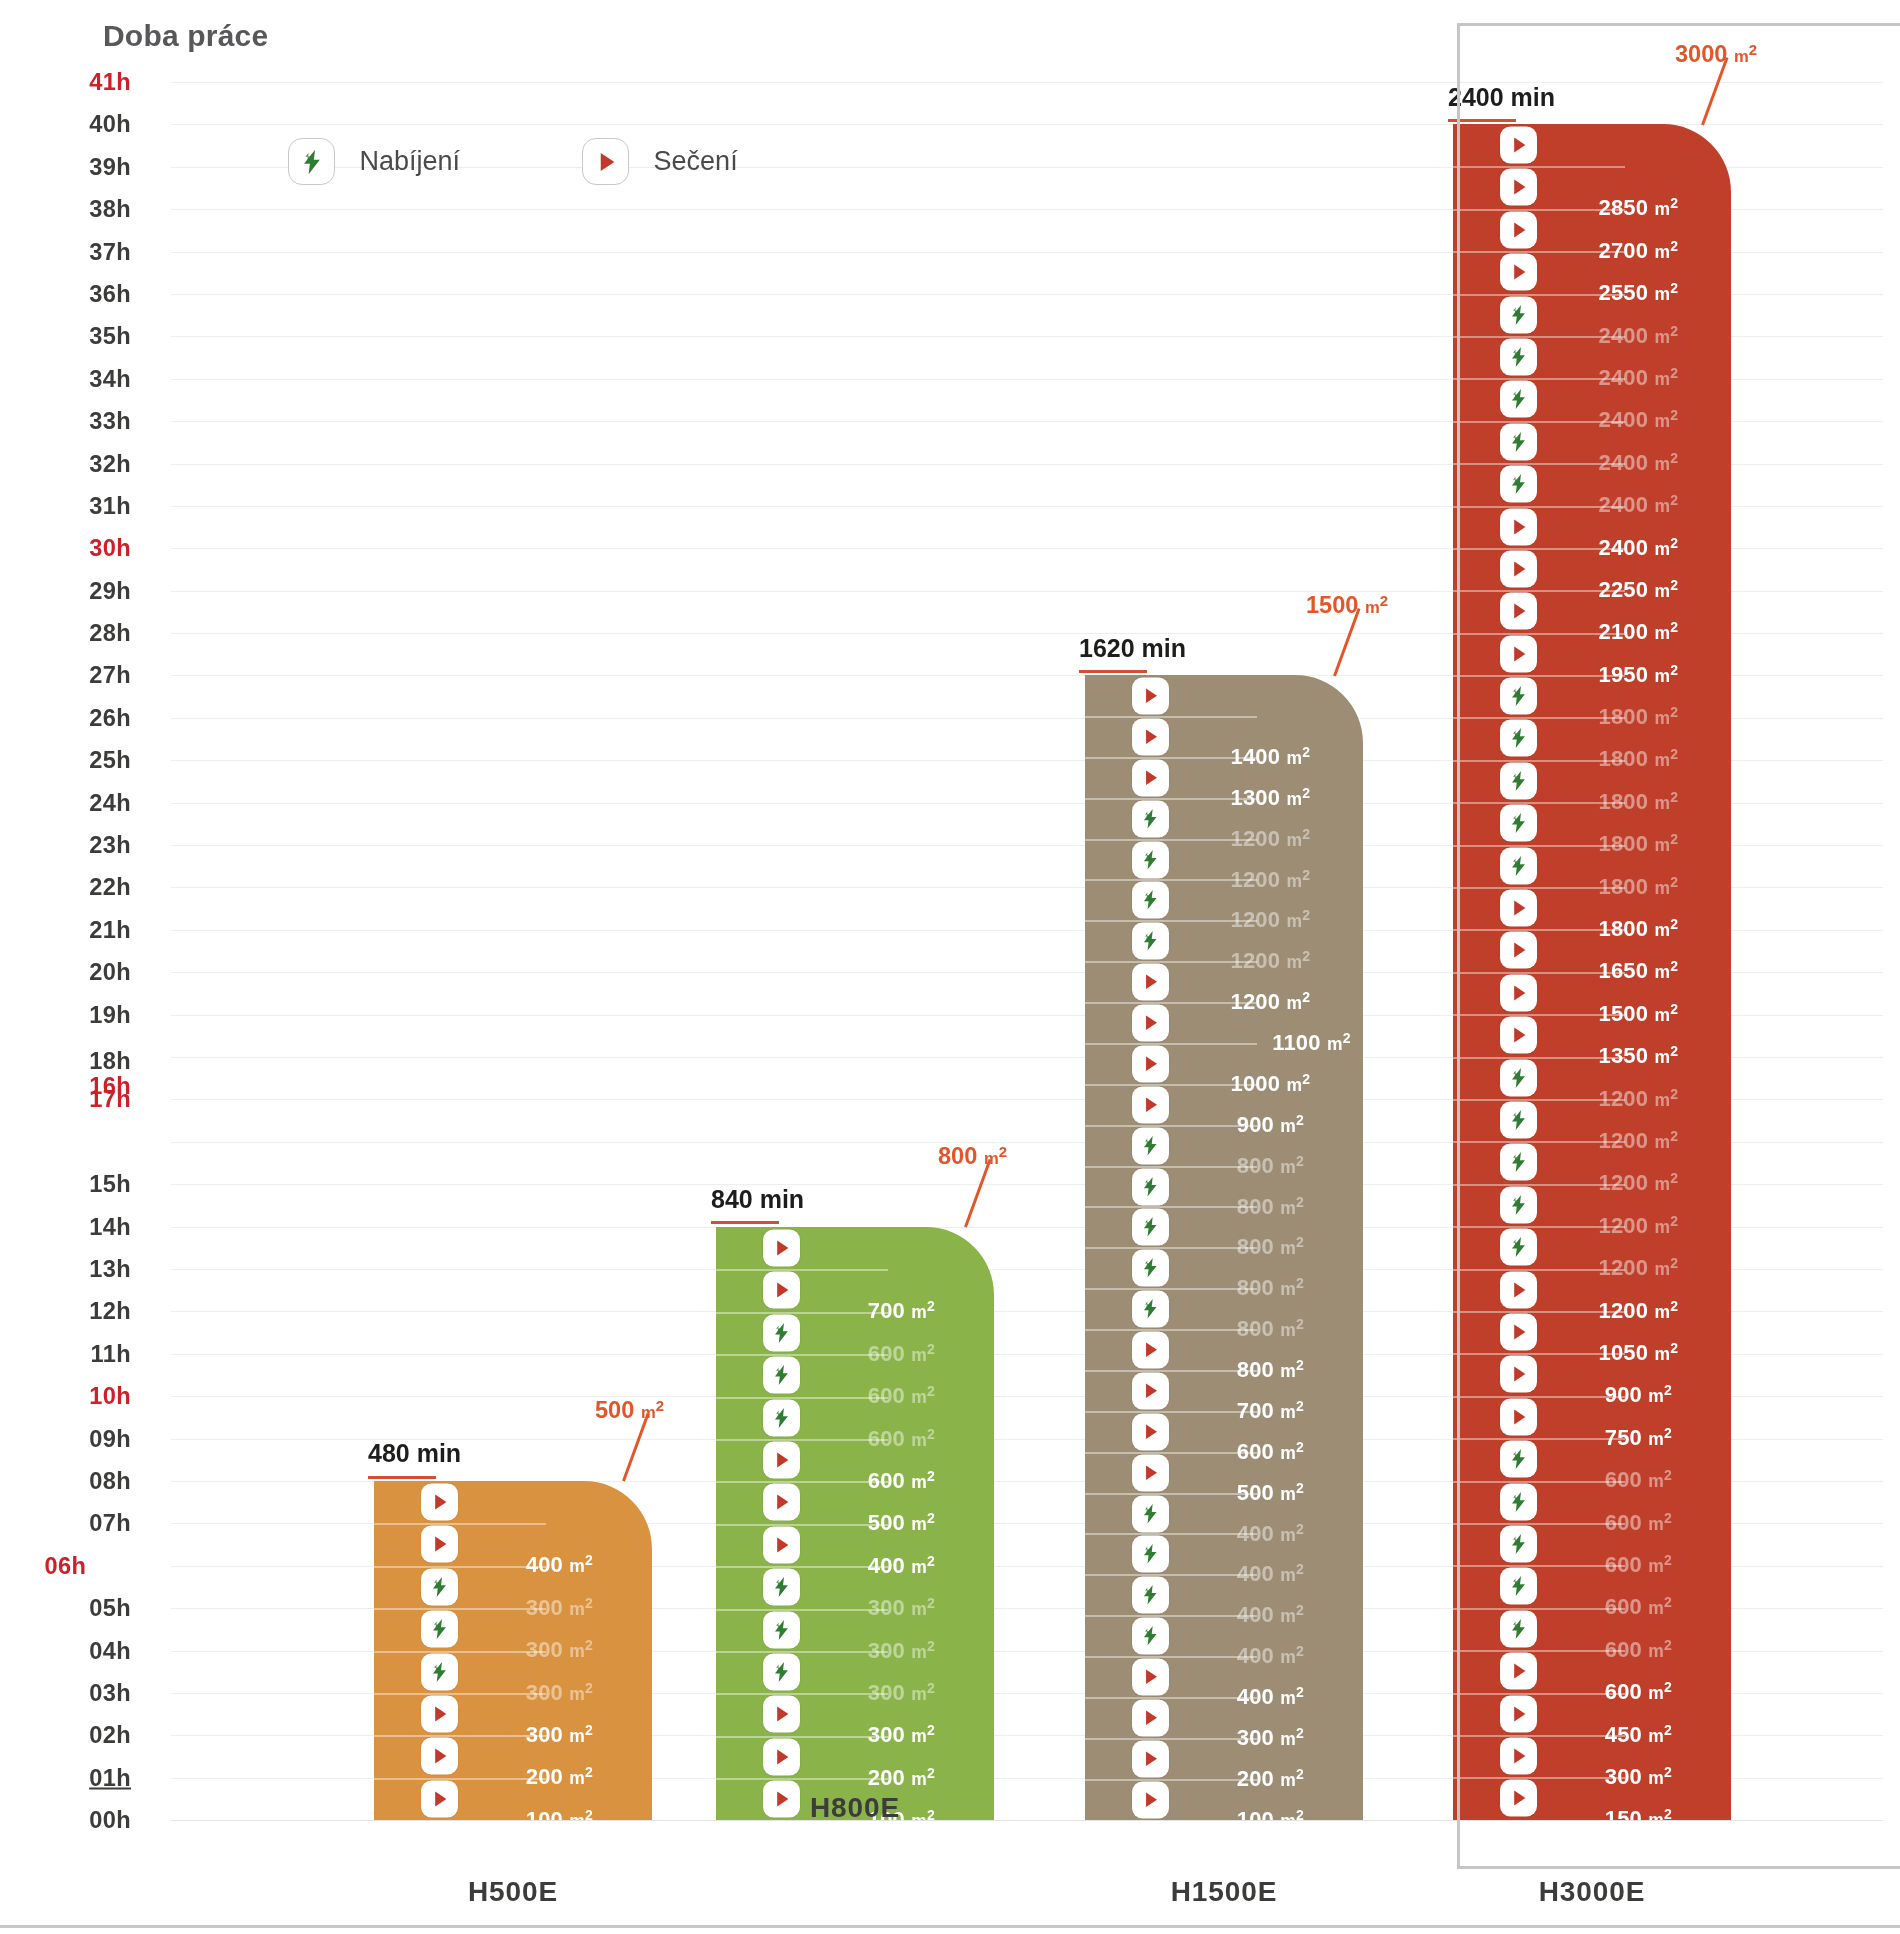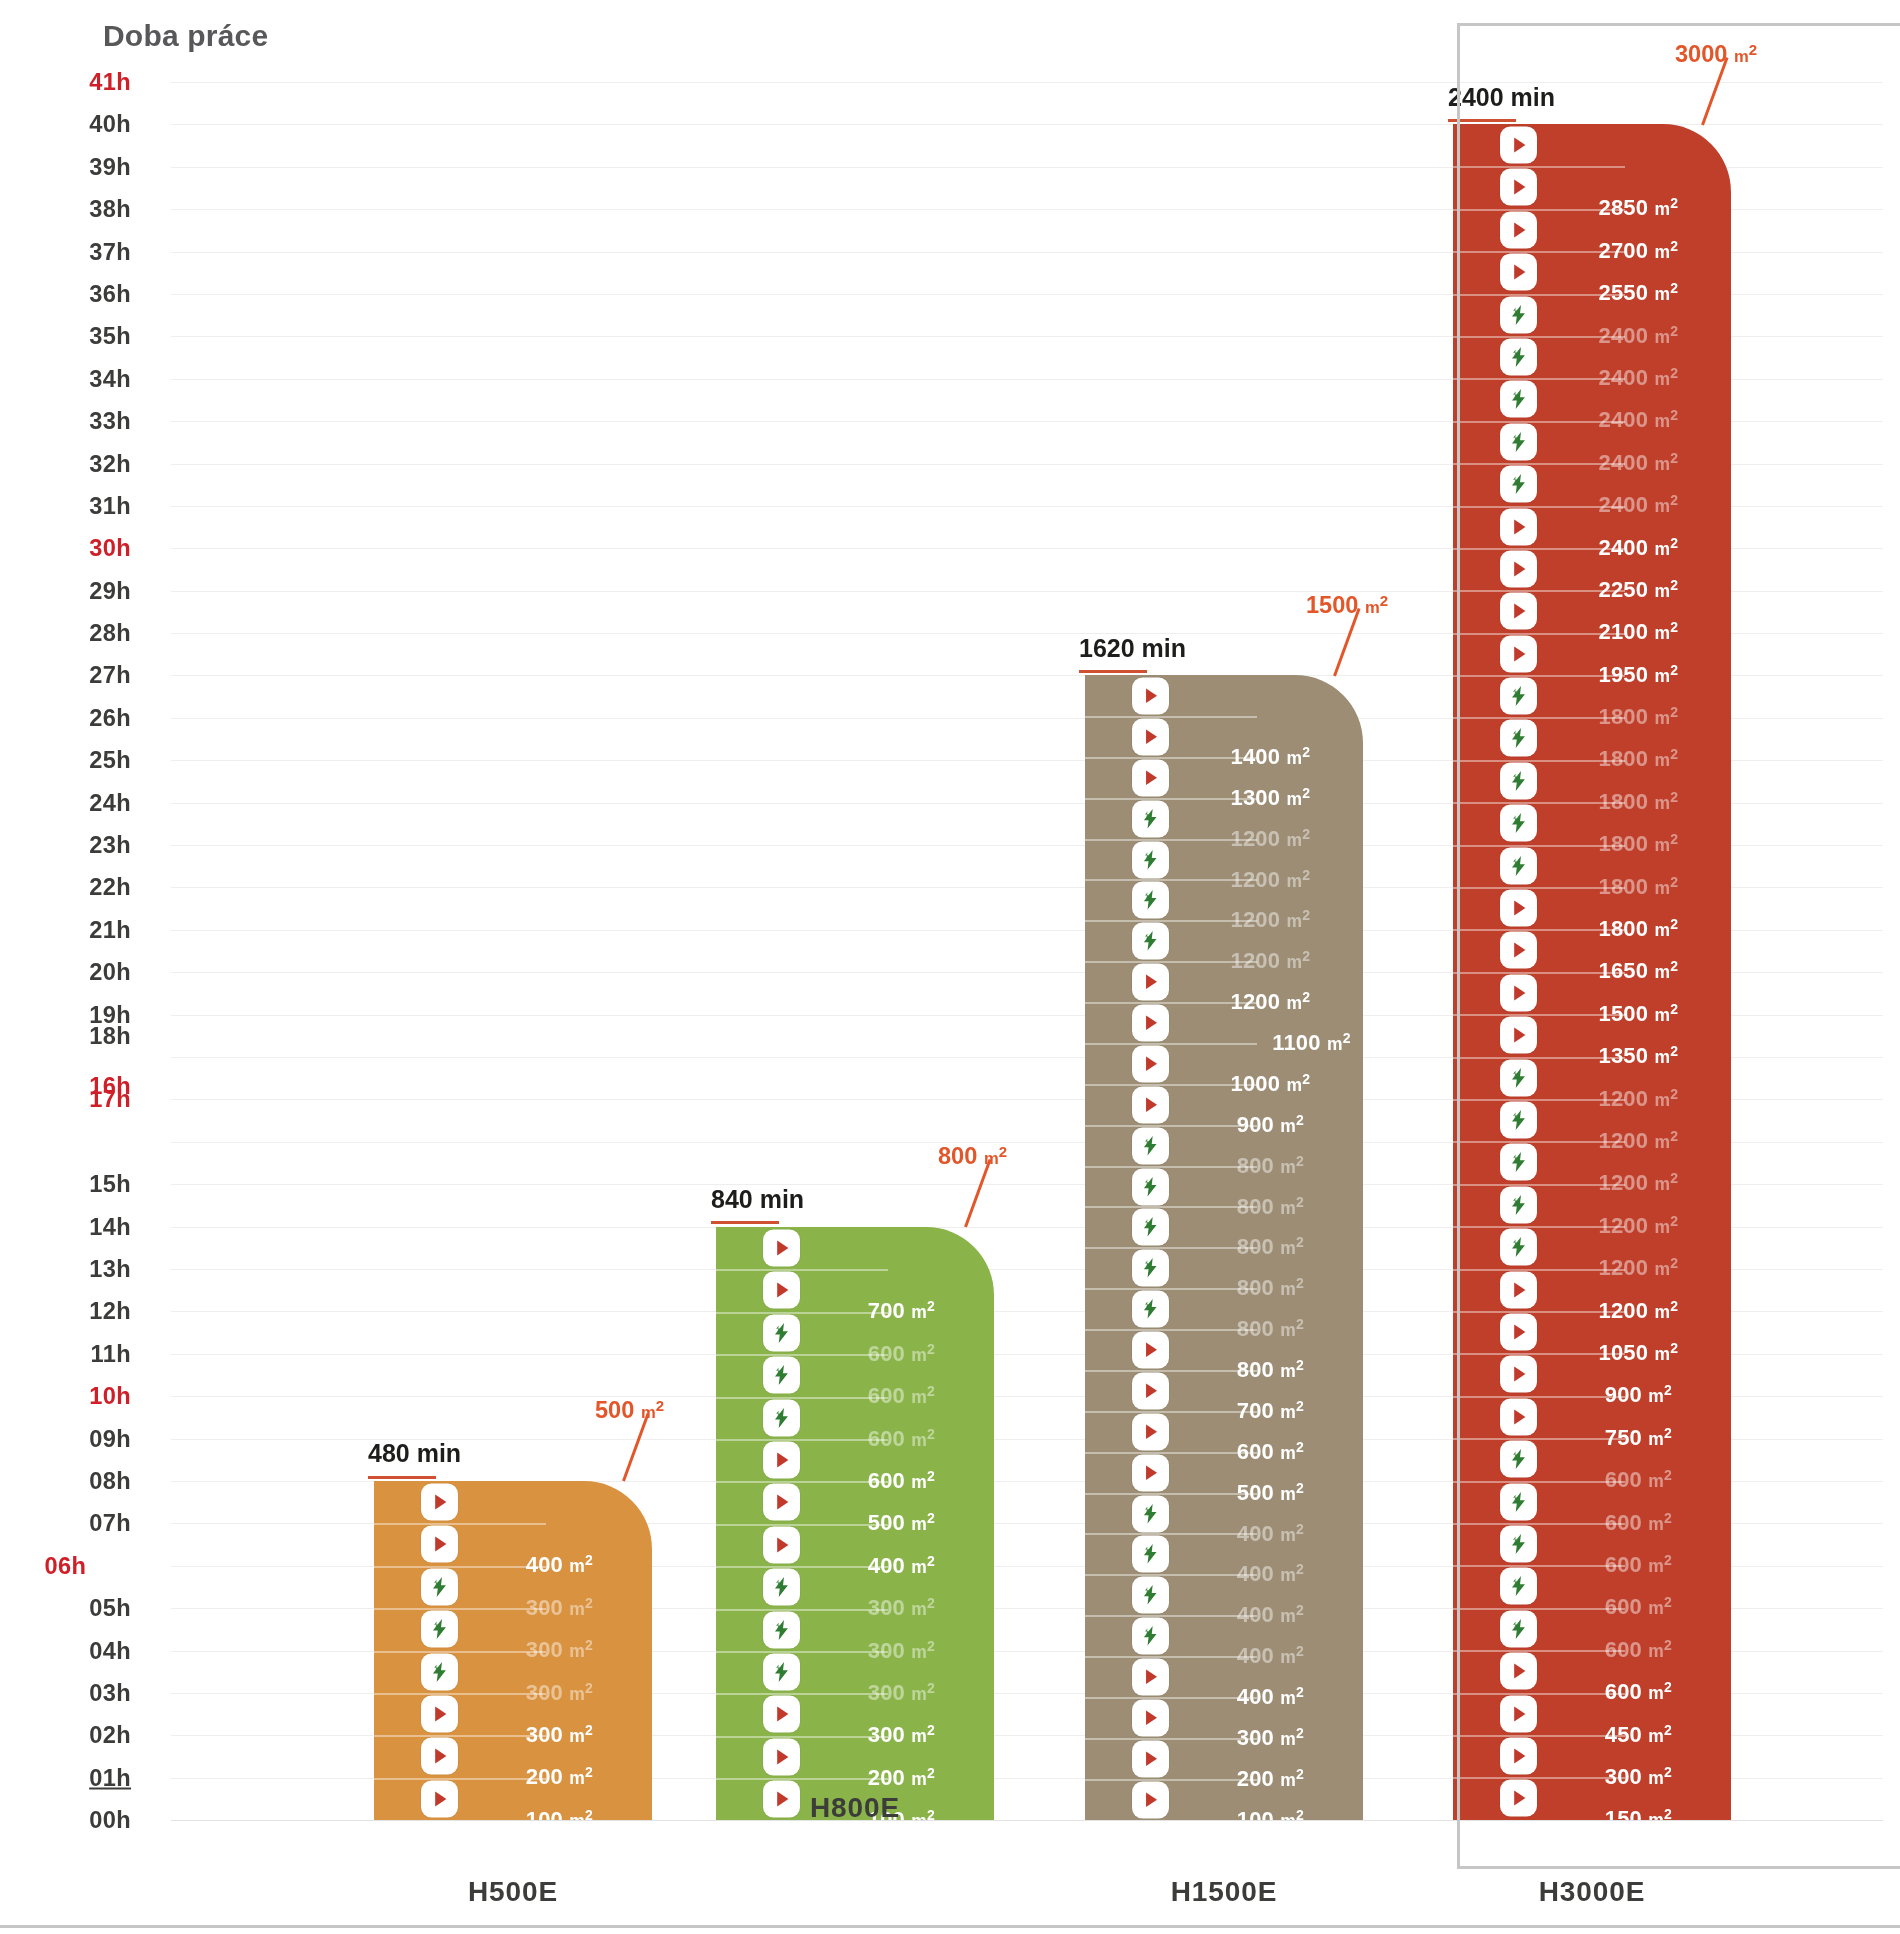--- a/index.html
+++ b/index.html
@@ -252,21 +252,21 @@
       <div class="ytick" style="top: 763px; left: -171px;">23h</div>
       <div class="gridline" style="top: 805px;"></div>
       <div class="ytick" style="top: 805px; left: -171px;">22h</div>
       <div class="gridline" style="top: 848px;"></div>
       <div class="ytick" style="top: 848px; left: -171px;">21h</div>
       <div class="gridline" style="top: 890px;"></div>
       <div class="ytick" style="top: 890px; left: -171px;">20h</div>
       <div class="gridline" style="top: 933px;"></div>
       <div class="ytick" style="top: 933px; left: -171px;">19h</div>
       <div class="gridline" style="top: 975px;"></div>
-      <div class="ytick" style="top: 954px; left: -171px;">18h</div>
+      <div class="ytick" style="top: 979px; left: -171px;">18h</div>
       <div class="gridline" style="top: 1017px;"></div>
       <div class="ytick hl" style="top: 1017px; left: -171px;">17h</div>
       <div class="gridline" style="top: 1060px;"></div>
       <div class="ytick hl" style="top: 1004px; left: -171px;">16h</div>
       <div class="gridline" style="top: 1102px;"></div>
       <div class="ytick" style="top: 1102px; left: -171px;">15h</div>
       <div class="gridline" style="top: 1145px;"></div>
       <div class="ytick" style="top: 1145px; left: -171px;">14h</div>
       <div class="gridline" style="top: 1187px;"></div>
       <div class="ytick" style="top: 1187px; left: -171px;">13h</div>
@@ -1173,16 +1173,35 @@
       </div>
       <div class="bar-name" style="left: 1282px; width: 278px; top: 1794px;">H3000E</div>
       <div class="min-label" style="left: 1277px; top: 0.5px;">2400 min</div>
       <div class="min-underline" style="left: 1277px; top: 37px; width: 68px;"></div>
       <div class="callout-text" style="left: 1504px; top: -41px;">3000 <span style="font-size:16.6px">m<sup>2</sup></span></div>
       <div class="callout-line" style="left: 1530px; top: -29px; height: 72px; transform: rotate(20deg);"></div>
     </div>
 
   <div id="highlight-frame"></div>
 
+  <div id="legend">
+      <div class="legend-item">
+        <div class="legend-badge">
+          <svg width="28" height="28" viewBox="0 0 24 24" aria-hidden="true">
+            <path d="M14.6 1.6 L5.2 13.6 h5.0 l-1.1 8.9 9.6 -12.4 h-5.1 z" fill="#2f7d32"></path>
+            <path d="M9.0 4.2 l-2.6 3.3 h2.0 l-0.5 3.4 2.8 -3.6 h-2.0 z" fill="#2f7d32" opacity="0.85"></path>
+          </svg>
+        </div>
+        <div class="legend-label">Nabíjení</div>
+      </div>
+      <div class="legend-item">
+        <div class="legend-badge">
+          <svg width="28" height="28" viewBox="0 0 24 24" aria-hidden="true">
+            <path d="M7.5 4.2 L19.2 12 L7.5 19.8 Z" fill="#c0392b"></path>
+          </svg>
+        </div>
+        <div class="legend-label">Sečení</div>
+      </div>
+    </div>
 
   <div id="bottom-rule"></div>
 </div>
 
 
 </body></html>

